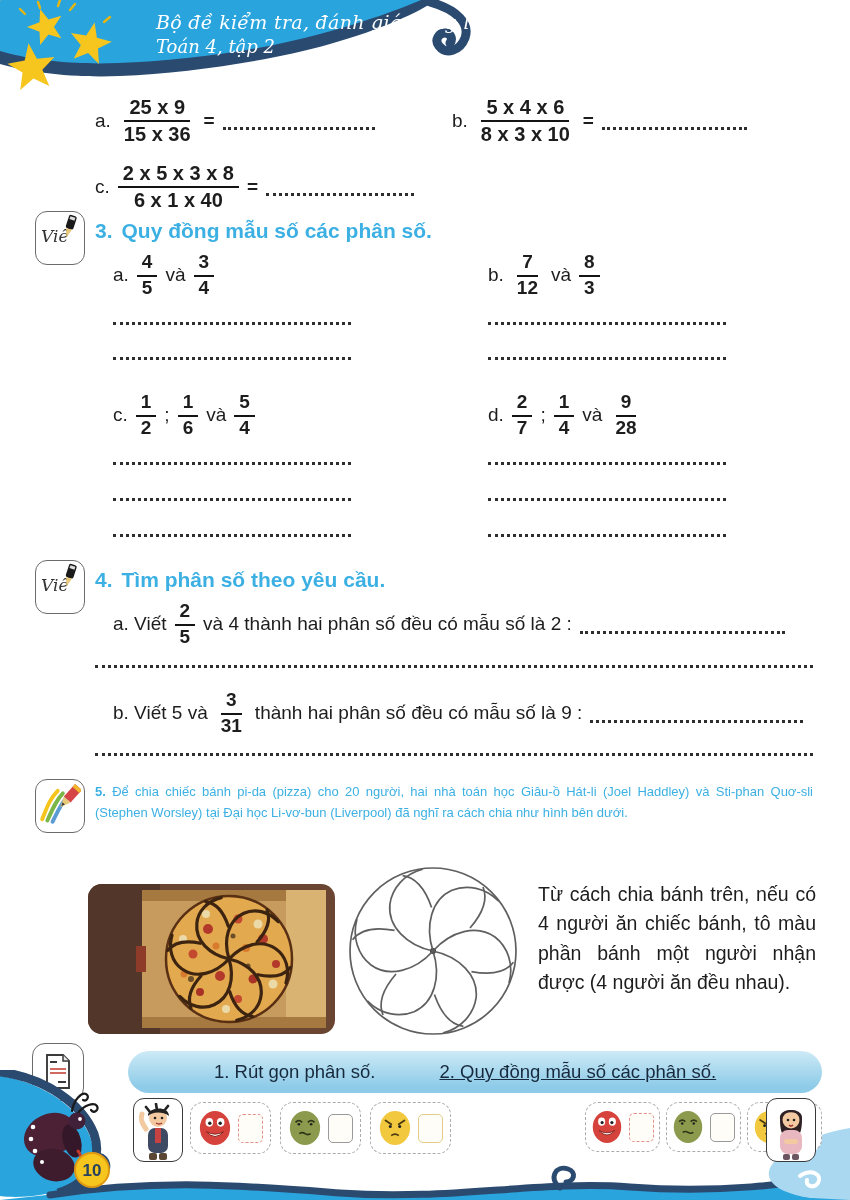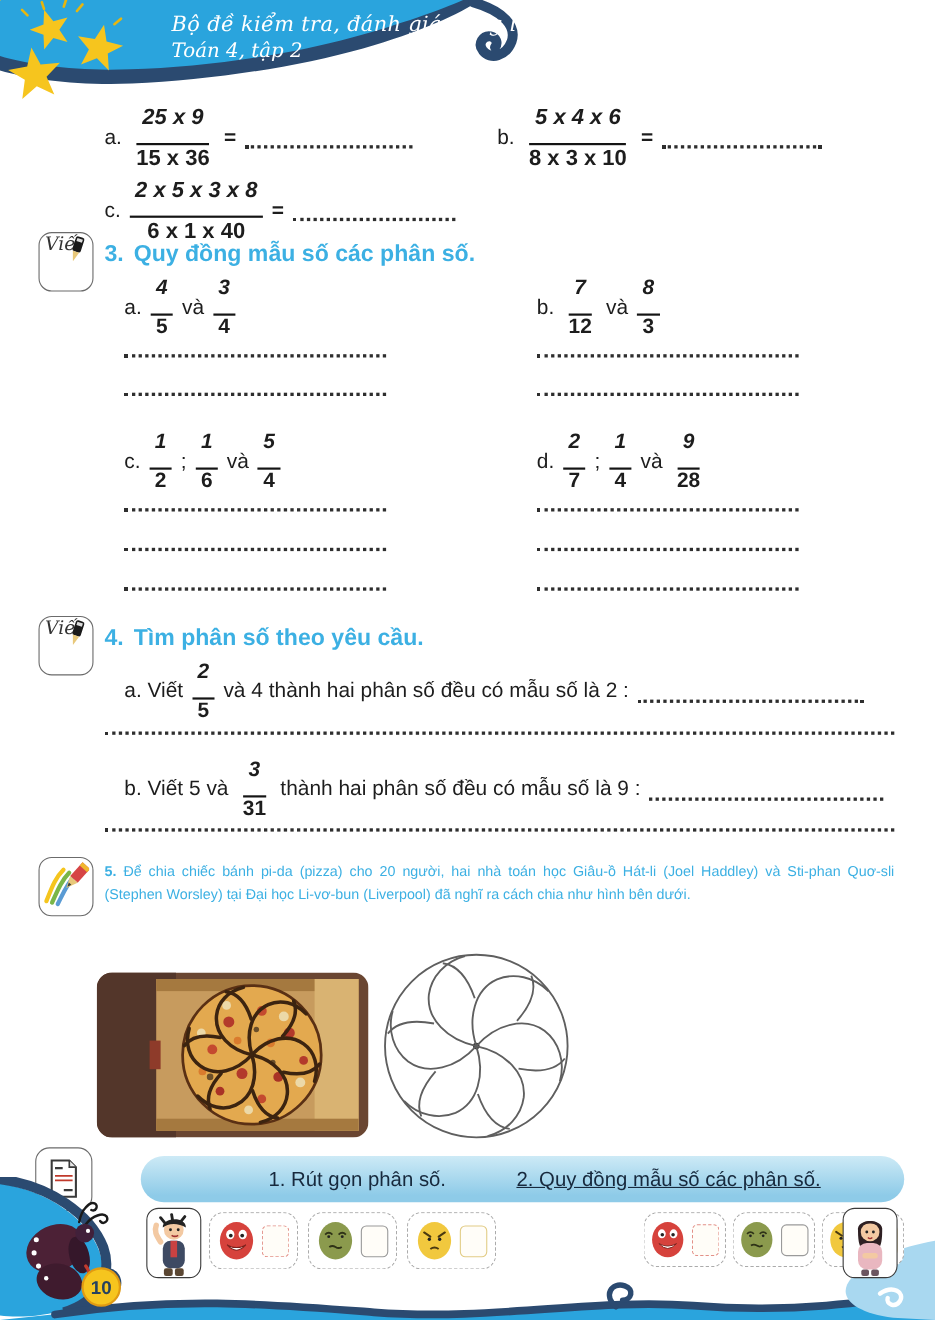--- a/index.html
+++ b/index.html
@@ -14,46 +14,46 @@
   
   .header-text{position:absolute;left:120px;top:11px;color:#fff;z-index:3;
                font-family:"DejaVu Serif",serif;font-style:italic;margin-left:36px;}
   .header-text .l1{font-size:19px;letter-spacing:.3px;}
   .header-text .l2{font-size:18px;margin-top:3px;}
   
   .mrow{position:absolute;display:flex;align-items:center;gap:8px;font-size:19px;}
   .mlabel{font-size:19px;}
   .frac{display:inline-flex;flex-direction:column;align-items:center;line-height:1.1;
         font-weight:600;font-size:19px;}
-  .frac .fn{padding:0 5px 12px 5px;border-bottom:2.2px solid #141414;font-style:italic;}
+  .frac .fn{padding:0 5px 2px 5px;border-bottom:2.2px solid #141414;}
   .frac .fd{padding:1px 5px 0 5px;}
   .big .frac{font-size:20px;}
   .eq{font-size:19px;font-weight:600;}
   .dots{display:inline-block;border-bottom:3px dotted #2e2e2e;height:0;
         align-self:center;transform:translateY(8px);}
   .ansline{position:absolute;border-bottom:3px dotted #2e2e2e;height:0;}
   
   .qtitle{position:absolute;display:flex;gap:9px;align-items:baseline;
           color:var(--title_cyan);font-weight:bold;font-size:21px;}
   .iconbox{position:absolute;width:48px;height:52px;border:1.7px solid #6b6b6b;border-radius:12px;
-           background:#fff;display:flex;align-items:flex-start;justify-content:flex-start;overflow:hidden;}
+           background:#fff;display:flex;align-items:center;justify-content:flex-start;overflow:hidden;}
   .iconbox .vie{font-family:"DejaVu Serif",serif;font-style:italic;font-size:17px;color:#333;
                 margin:0 0 4px 5px;}
   .iconbox svg{position:absolute;}
   
   .q5text{position:absolute;left:95px;top:781px;width:718px;font-size:13px;line-height:1.62;
           color:var(--title_cyan);text-align:justify;}
   .q5text .qnum{font-weight:bold;}
   .sidenote{position:absolute;left:538px;top:880px;width:278px;font-size:19.5px;line-height:1.5;
             text-align:justify;color:var(--text_dark);}
   
   .sumbar{position:absolute;left:128px;top:1051px;width:694px;height:42px;border-radius:22px;
           background:linear-gradient(180deg,var(--bar_light) 0%,var(--bar_blue) 85%);
           display:flex;align-items:center;font-size:18.5px;color:#17293d;z-index:2;}
-  .sumbar .s1{margin-left:116px;}
+  .sumbar .s1{margin-left:86px;}
   .sumbar .s2{margin-left:64px;text-decoration:underline;}
   .charbox{position:absolute;width:48px;height:62px;border:1.7px solid #3a3a3a;border-radius:11px;
            background:#fff;z-index:3;display:flex;align-items:flex-end;justify-content:center;}
   .pairrow{position:absolute;display:flex;z-index:3;}
   .pair{display:flex;align-items:center;gap:6px;padding:5px 7px;border:1.7px dashed #ababab;
         border-radius:13px;background:#fff;}
   .chk{width:23px;height:27px;border-radius:5px;background:#fffdf8;}
   .chk.r{border:1.7px dashed #e39088;}
   .chk.g{border:1.7px solid #9a9a9a;}
   .chk.y{border:1.7px solid #e2cc86;}
@@ -311,20 +311,21 @@
         <path d="M37,-23 C50,-38 55,-52 50,-64"></path>
       </g>
       <use href="#darm" transform="rotate(60)"></use>
         <use href="#darm" transform="rotate(120)"></use>
       <use href="#darm" transform="rotate(180)"></use>
         <use href="#darm" transform="rotate(240)"></use>
       <use href="#darm" transform="rotate(300)"></use>
     </g>
   </svg>
 
+  <div class="sidenote">Từ cách chia bánh trên, nếu có 4 người ăn chiếc bánh, tô màu phần bánh một người nhận được (4 người ăn đều nhau).</div>
 
   <div class="iconbox" style="left:32px;top:1043px;width:50px;height:56px;border-radius:13px;align-items:center;justify-content:center;">
     <svg width="30" height="38" viewBox="0 0 30 38" style="position:static">
       <path d="M4,2 H20 L26,8 V35 H4 Z" fill="#fff" stroke="#3a3a3a" stroke-width="1.9"></path>
       <path d="M20,2 L20,8 H26" fill="#e8e8e8" stroke="#3a3a3a" stroke-width="1.5"></path>
       <line x1="7" y1="9" x2="14" y2="9" stroke="#3a3a3a" stroke-width="2"></line>
       <line x1="7" y1="16" x2="23" y2="16" stroke="#c0392b" stroke-width="1.5"></line>
       <line x1="7" y1="20" x2="23" y2="20" stroke="#c0392b" stroke-width="1.5"></line>
       <line x1="15" y1="29" x2="23" y2="29" stroke="#3a3a3a" stroke-width="2"></line>
     </svg>

